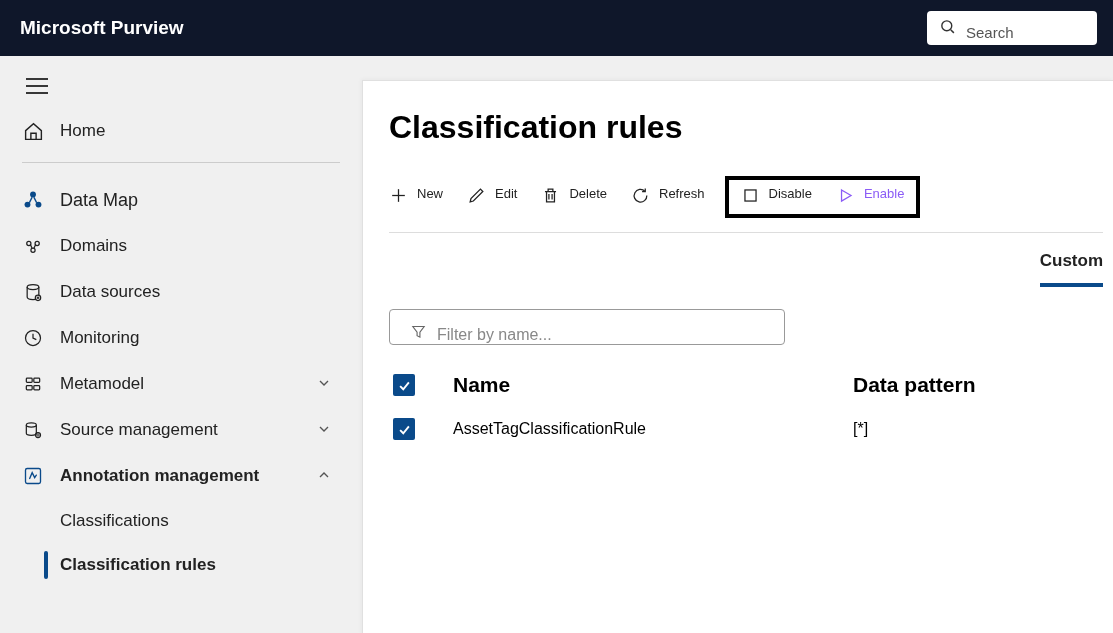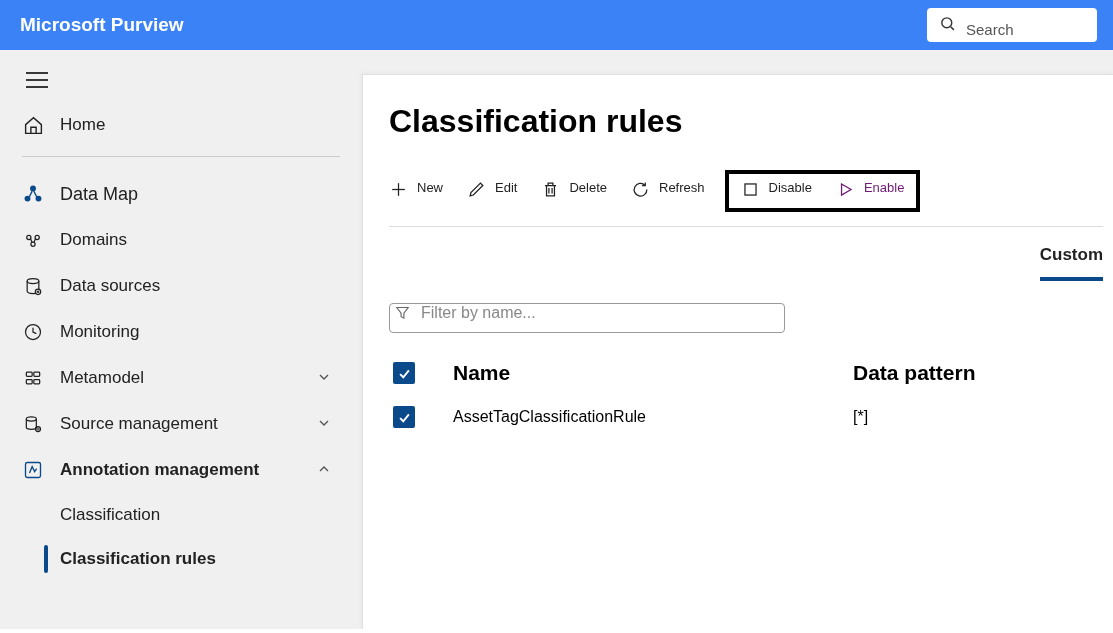--- a/index.html
+++ b/index.html
@@ -1,21 +1,21 @@
 <!DOCTYPE html>
 <html><head>
 <meta charset="utf-8">
 <style>
   * { box-sizing: border-box; margin: 0; padding: 0; font-family: "Segoe UI", -apple-system, BlinkMacSystemFont, sans-serif; }
   html, body { width: 1113px; height: 633px; overflow: hidden; background: #fff; }
 
   
   .header {
     display: flex; align-items: center; justify-content: space-between;
-    background: #3b82f6; height: 50px; padding: 0 16px 0 20px;
+    background: #0f172a; height: 56px; padding: 0 16px 0 20px;
   }
   .brand { color: #fff; font-size: 19px; font-weight: 600; }
   .search-box {
     display: flex; align-items: center; background: #fff; border-radius: 4px;
     width: 170px; height: 34px; padding: 0 12px;
   }
   .search-box svg { color: #333; }
   .search-box input {
     border: none; outline: none; font-size: 15px; margin-left: 10px; width: 100%;
     color: #333;
@@ -60,37 +60,37 @@
   }
   .main-inner { padding-left: 26px; padding-right: 10px; }
   .page-title { font-size: 32px; font-weight: 600; margin-bottom: 30px; }
 
   .toolbar { display: flex; align-items: center; gap: 24px; border-bottom: 1px solid #ddd; padding-bottom: 14px; }
   .tool-btn {
     display: inline-flex; gap: 9px; font-size: 13px; color: #222; cursor: pointer;
     background: none; border: none; padding: 0;
   }
   .tool-btn svg { width: 19px; height: 19px; }
-  .tool-btn.disabled { color: #701a75; cursor: default; }
+  .tool-btn.disabled { color: #8b5cf6; cursor: default; }
   .highlight-box {
     border: 4px solid #000000; padding: 6px 12px; display: inline-flex; gap: 24px; align-items: center;
     margin-left: -4px;
   }
 
   .tabs { display: flex; margin-top: 18px; justify-content: flex-end; }
   .tab {
     font-size: 17px; padding: 0 0 12px 0; cursor: pointer; color: #222; font-weight: 600;
     border-bottom: 4px solid transparent;
   }
   .tab.active { border-bottom-color: #0a4a8a; }
 
   .filter-wrap { margin-top: 22px; margin-bottom: 18px; }
   .filter-box {
-    display: flex; align-items: flex-start; border: 1px solid #999; border-radius: 4px;
-    width: 396px; height: 30px; padding: 0 4px;
+    display: flex; align-items: flex-end; border: 1px solid #999; border-radius: 4px;
+    width: 396px; height: 36px; padding: 0 20px;
   }
   .filter-box svg { color: #666; width: 17px; height: 17px; }
   .filter-box input {
     border: none; outline: none; font-size: 16px; margin-left: 10px; width: 100%;
   }
   .filter-box input::placeholder { color: #888; }
 
   
   .table { width: 100%; }
   .table-head, .table-row {
@@ -236,21 +236,21 @@
       </span>
       <span class="label">Annotation management</span>
       <span class="chevron">
         <svg width="16" height="16" viewBox="0 0 24 24" fill="none" stroke="currentColor" stroke-width="2">
           <polyline points="6 15 12 9 18 15"></polyline>
         </svg>
       </span>
     </div>
 
     <div class="nav-sub">
-      <span class="label">Classification</span>
+      <span class="label">Classifications</span>
     </div>
     <div class="nav-sub active">
       <span class="label">Classification rules</span>
     </div>
   </div>
 
   <div class="main">
     <div class="main-inner">
       <h1 class="page-title">Classification rules</h1>
 

